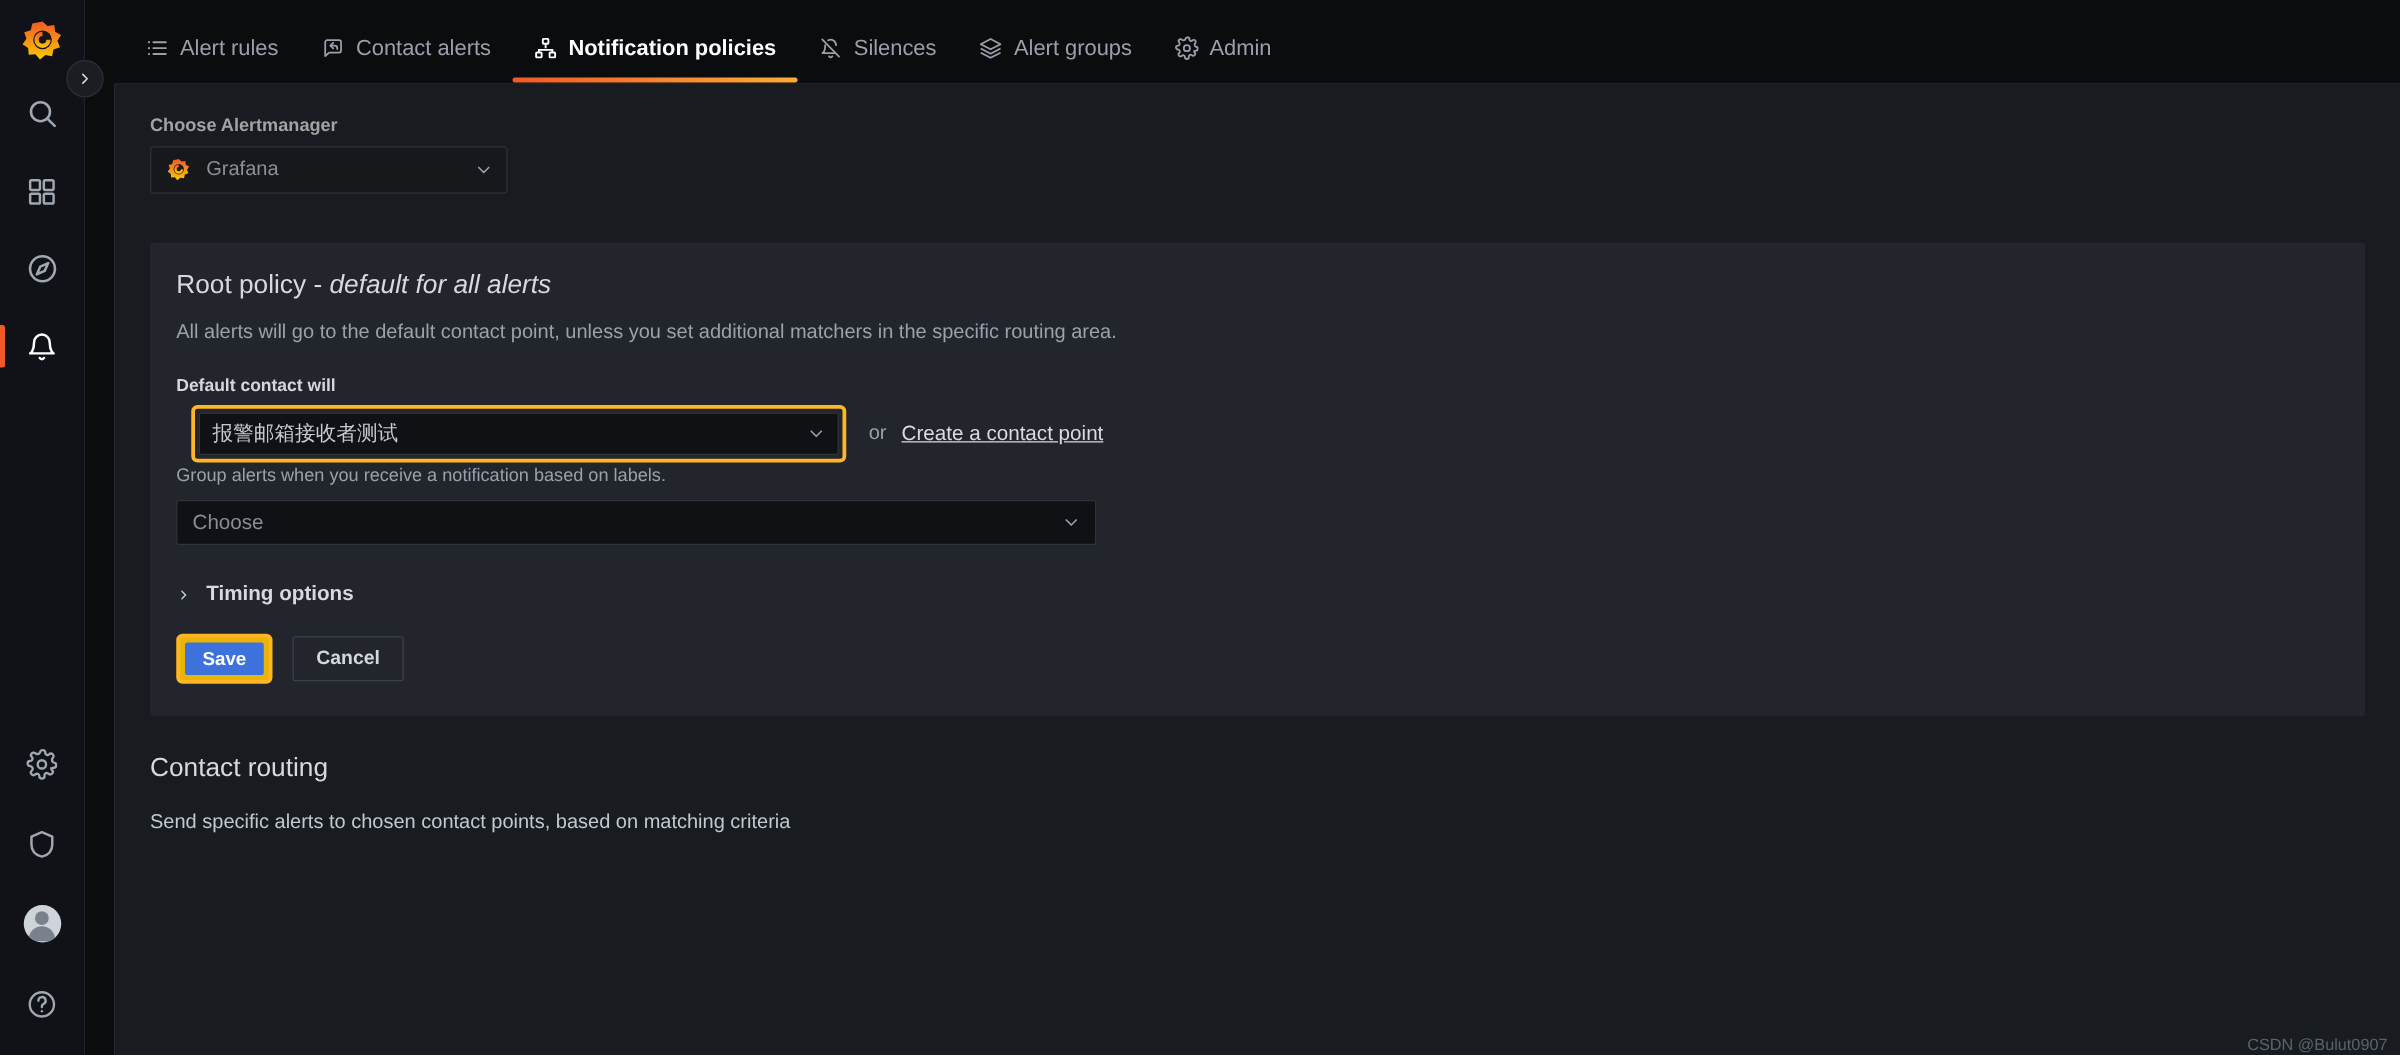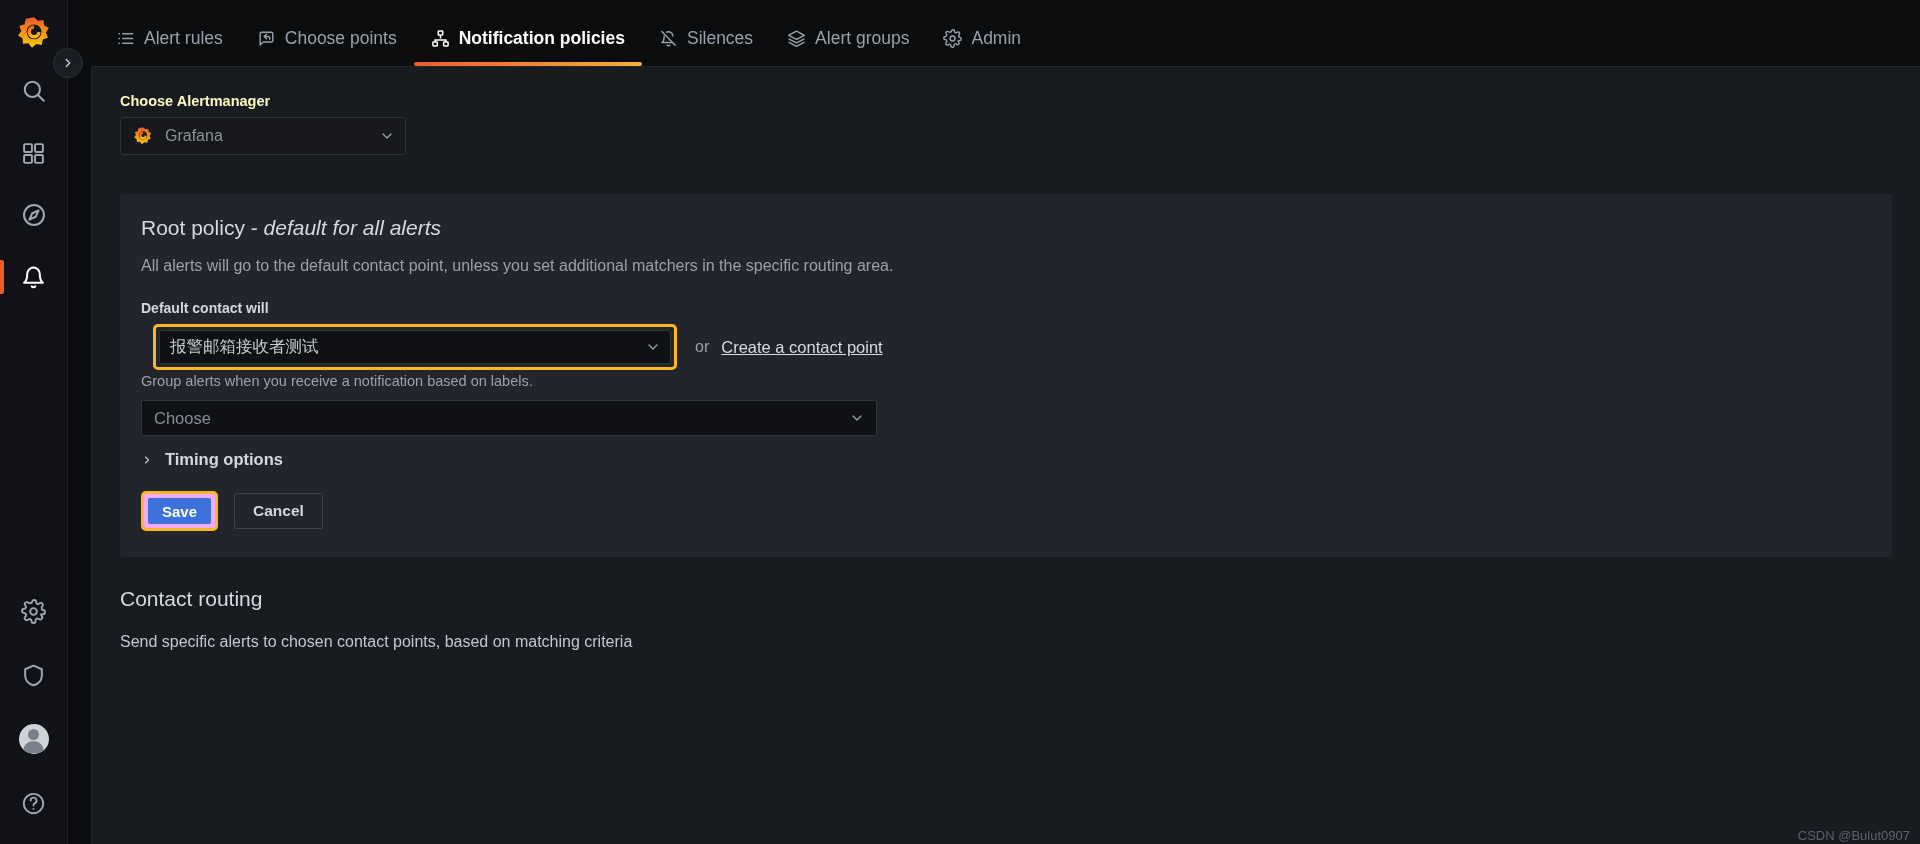--- a/index.html
+++ b/index.html
@@ -73,21 +73,21 @@
     background: #181b1f;
     border-top: 1px solid #23262b;
     border-left: 1px solid #23262b;
     margin-left: 23px;
     border-radius: 3px 0 0 0;
     padding: 26px 0 0 28px;
     overflow: hidden;
     position: relative;
   }
 
-  .field-label { font-size: 14.5px; font-weight: bold; color: #fef9c3; margin-bottom: 8px; }
+  .field-label { font-size: 14.5px; font-weight: bold; color: #a3a3a3; margin-bottom: 8px; }
 
   .am-select {
     width: 286px; height: 38px;
     background: #16181c;
     border: 1px solid #2d3037;
     border-radius: 3px;
     display: flex; align-items: center;
     padding: 0 10px 0 12px;
     color: #8a9099; font-size: 16px;
   }
@@ -136,28 +136,28 @@
     width: 736px; height: 36px;
     background: #101114;
     border: 1px solid #2f333a;
     border-radius: 2px;
     display: flex; align-items: center;
     padding: 0 11px 0 12px;
     color: #868d97; font-size: 16.5px;
   }
   .gb-select .gb-text { flex: 1; }
 
-  .timing { margin-top: 14px; display: flex; align-items: center; gap: 12px; }
+  .timing { margin-top: 30px; display: flex; align-items: center; gap: 12px; }
   .timing-chev { color: #c8ccd4; display:flex; align-items:center; width:12px; }
   .timing-label { font-size: 16.5px; font-weight: bold; color: #d6d9df; }
 
   .btn-row { margin-top: 22px; display: flex; align-items: center; gap: 16px; }
   .save-ring {
     padding: 4px; border: 3px solid #ffb624; border-radius: 5px;
-    background: #f0abfc;
+    background: #eab308;
   }
   .btn-save {
     height: 26px; padding: 0 14px;
     background: #3d71db; color: #ffffff;
     border: none; border-radius: 2px;
     font-size: 15px; font-weight: bold;
     display: flex; align-items: center; justify-content: center;
     font-family: "Liberation Sans", sans-serif;
   }
   .btn-cancel {
@@ -280,21 +280,21 @@
       </div>
 
       <div class="tab">
         <span class="tab-ico">
           <svg width="19" height="19" viewBox="0 0 24 24" fill="none" stroke="currentColor" stroke-width="1.8" stroke-linecap="round" stroke-linejoin="round">
             <path d="M20 14.5a2 2 0 0 1-2 2H8l-4 3.5v-14a2 2 0 0 1 2-2h12a2 2 0 0 1 2 2z"></path>
             <polyline points="12 6.6 9.2 9.4 12 12.2"></polyline>
             <path d="M9.4 9.4h4.2a2.6 2.6 0 0 1 2.6 2.6v1"></path>
           </svg>
         </span>
-        <span>Choose points</span>
+        <span>Contact alerts</span>
       </div>
 
       <div class="tab active">
         <span class="tab-ico">
           <svg width="19" height="19" viewBox="0 0 24 24" fill="none" stroke="currentColor" stroke-width="1.9">
             <rect x="9.2" y="2.6" width="5.6" height="5" rx="0.8"></rect>
             <rect x="2.4" y="16.4" width="5.6" height="5" rx="0.8"></rect>
             <rect x="16" y="16.4" width="5.6" height="5" rx="0.8"></rect>
             <path d="M12 7.6v4.4M5.2 16.4v-2.6h13.6v2.6M12 12h0"></path>
           </svg>

